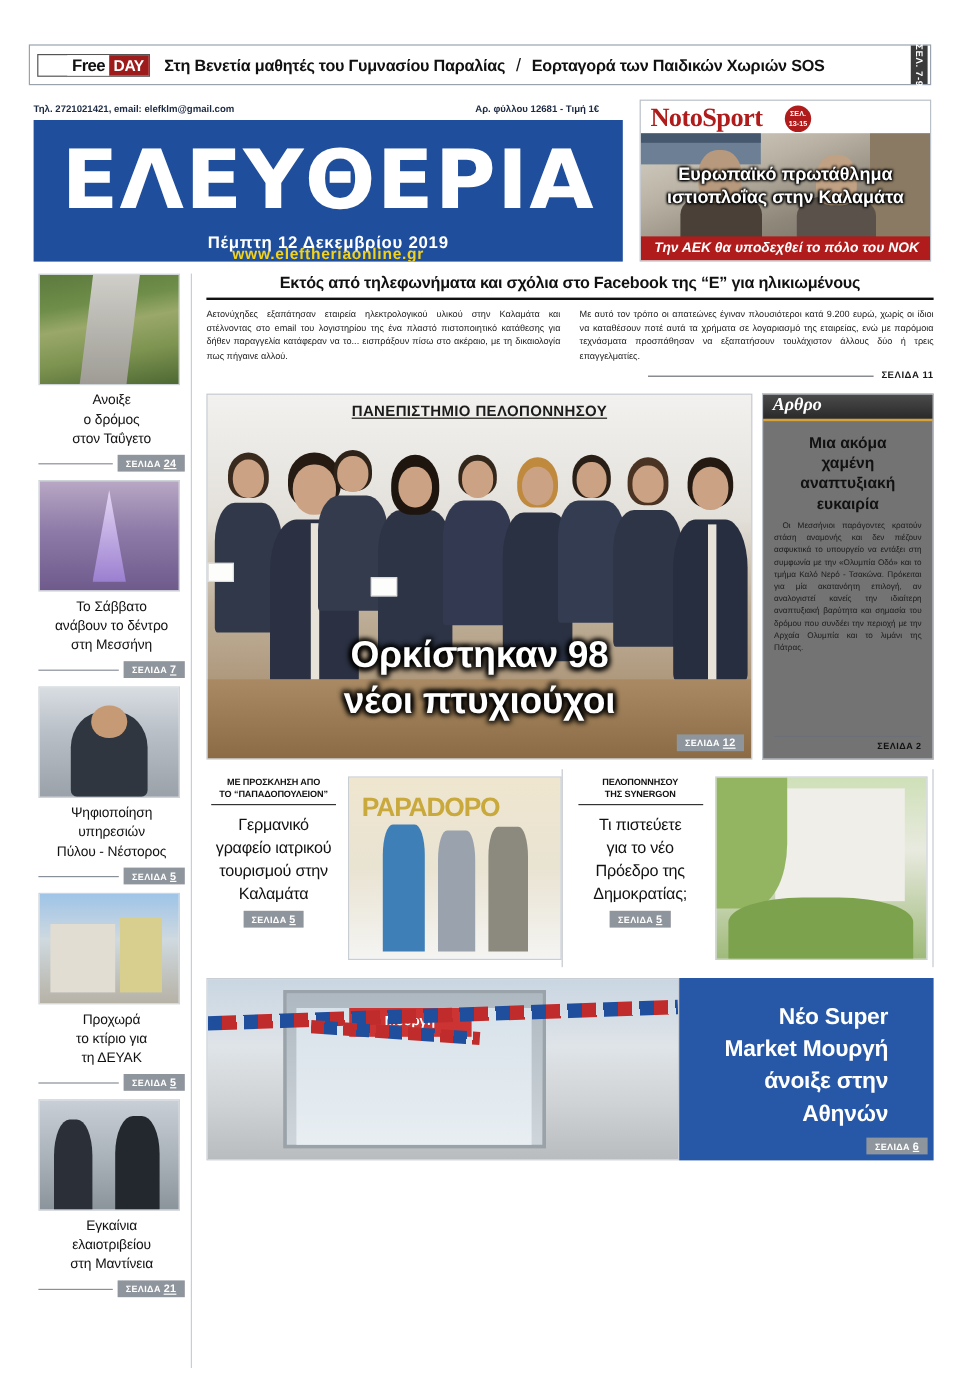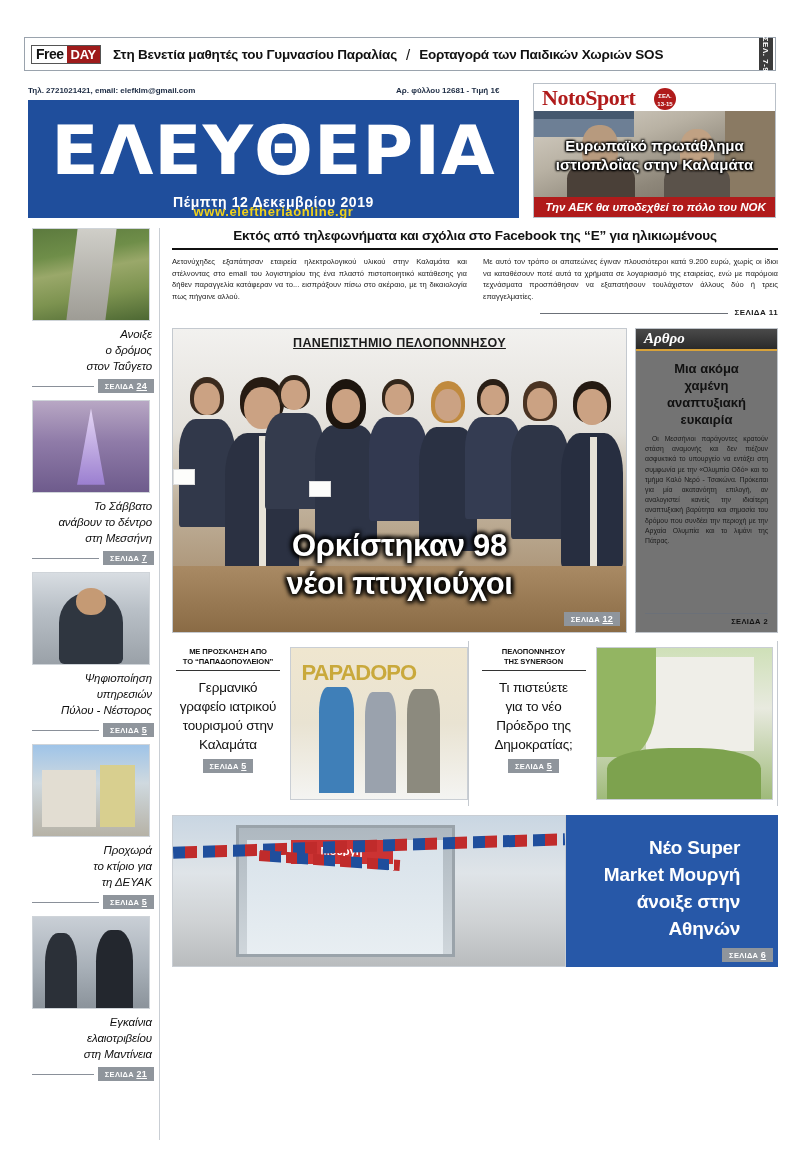--- a/index.html
+++ b/index.html
@@ -14,21 +14,21 @@
   .page { position:absolute; inset:0; background:#fff; }
 
   
   .topstrip {
     position:absolute; left:24px; top:37px; width:752px; height:34px;
     border:1px solid #9aa3ad; background:#fff;
     display:flex; align-items:center; padding:0 6px;
   }
   .freeday {
     display:inline-flex; align-items:stretch; height:19px;
-    border:1px solid #555; margin-right:12px; flex:0 0 auto;
+    border:1px solid #555; margin-right:12px; flex:0 0 auto;padding-left:24px;
   }
   .freeday .f1 {
     background:#fff; color:#111; font-weight:bold; font-size:14px;
     padding:0 3px 0 4px; line-height:17px; letter-spacing:-0.5px;
   }
   .freeday .f2 {
     background:#9e1b1b; color:#fff; font-weight:bold; font-size:13px;
     padding:0 4px; line-height:17px; letter-spacing:-0.3px;
   }
   .tshead {
@@ -117,22 +117,22 @@
   }
 
   
   .sidebar {
     position:absolute; left:28px; top:228px; width:132px; height:912px;
     border-right:1px solid #c9ced4;
   }
   .sb-item { position:relative; width:122px; margin:0 0 7px 4px; }
   .sb-photo { width:118px; height:93px; border:1px solid #cfd4d9; overflow:hidden; position:relative; }
   .sb-cap {
-    text-align:right; font-size:11.5px; line-height:16px; color:#111;
-    padding:5px 2px 3px; letter-spacing:-0.1px;font-style:italic;
+    text-align:center; font-size:11.5px; line-height:16px; color:#111;
+    padding:5px 2px 3px; letter-spacing:-0.1px;
   }
   .sb-pagerow { display:flex; align-items:center; margin-top:2px; }
   .sb-rule { flex:1; height:1px; background:#8a9099; margin-right:4px; }
   .pagebadge {
     background:#8f959c; color:#fff; font-size:7.5px; font-weight:bold;
     padding:2px 7px; letter-spacing:0.3px; white-space:nowrap;
   }
   .pagebadge b { font-size:9px;text-decoration:underline; }
 
   

